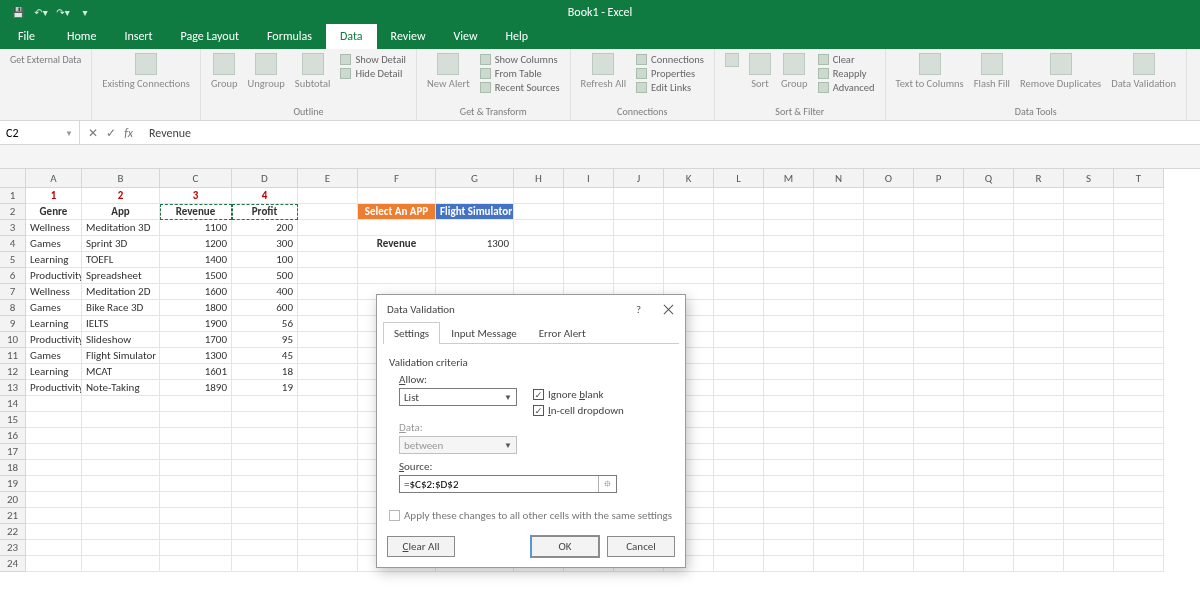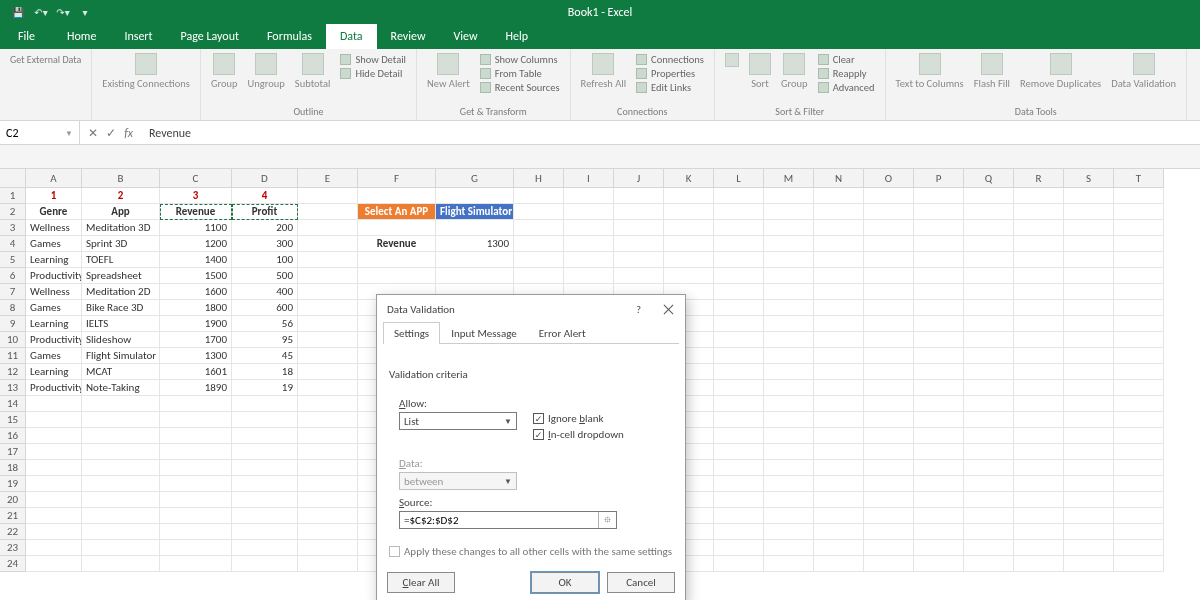--- a/index.html
+++ b/index.html
@@ -58,21 +58,21 @@
 .dialog-title span.t { flex: 1; }
 .dialog-close { width: 12px; height: 12px; position: relative; }
 .dialog-close::before, .dialog-close::after { content: ""; position: absolute; left: 5px; top: -1px; width: 1px; height: 13px; background: #555; }
 .dialog-close::before { transform: rotate(45deg); }
 .dialog-close::after { transform: rotate(-45deg); }
 .dialog-help { margin-right: 22px; color: #555; }
 .dialog-tabs { display: flex; border-bottom: 1px solid #ccc; margin: 0 6px; }
 .dtab { padding: 4px 10px; border: 1px solid transparent; border-bottom: none; margin-bottom: -1px; }
 .dtab.active { border-color: #ccc; background: #fff; }
 .dialog-body { padding: 8px 12px 4px; }
-.label-row { margin: 16px 0 2px; }
+.label-row { margin: 4px 0 2px; }
 .dd { display: inline-flex; align-items: center; width: 118px; height: 18px; border: 1px solid #7a7a7a; padding: 0 4px; font-size: 11px; background: #fff; }
 .dd.disabled { color: #999; background: #f5f5f5; border-color: #c0c0c0; }
 .dd .dd-caret { margin-left: auto; font-size: 8px; color: #555; }
 .checks { display: inline-flex; flex-direction: column; gap: 3px; margin-left: 16px; vertical-align: top; }
 .chk { display: flex; align-items: center; gap: 4px; }
 .chk-box { width: 11px; height: 11px; border: 1px solid #555; display: inline-flex; align-items: center; justify-content: center; font-size: 9px; }
 .src-row { margin-top: 6px; }
 .src-input { display: flex; width: 218px; height: 18px; border: 1px solid #7a7a7a; }
 .src-input input { border: none; flex: 1; padding: 0 4px; font-size: 11px; outline: none; }
 .src-picker { width: 18px; border-left: 1px solid #b0b0b0; text-align: center; font-size: 9px; line-height: 16px; }

